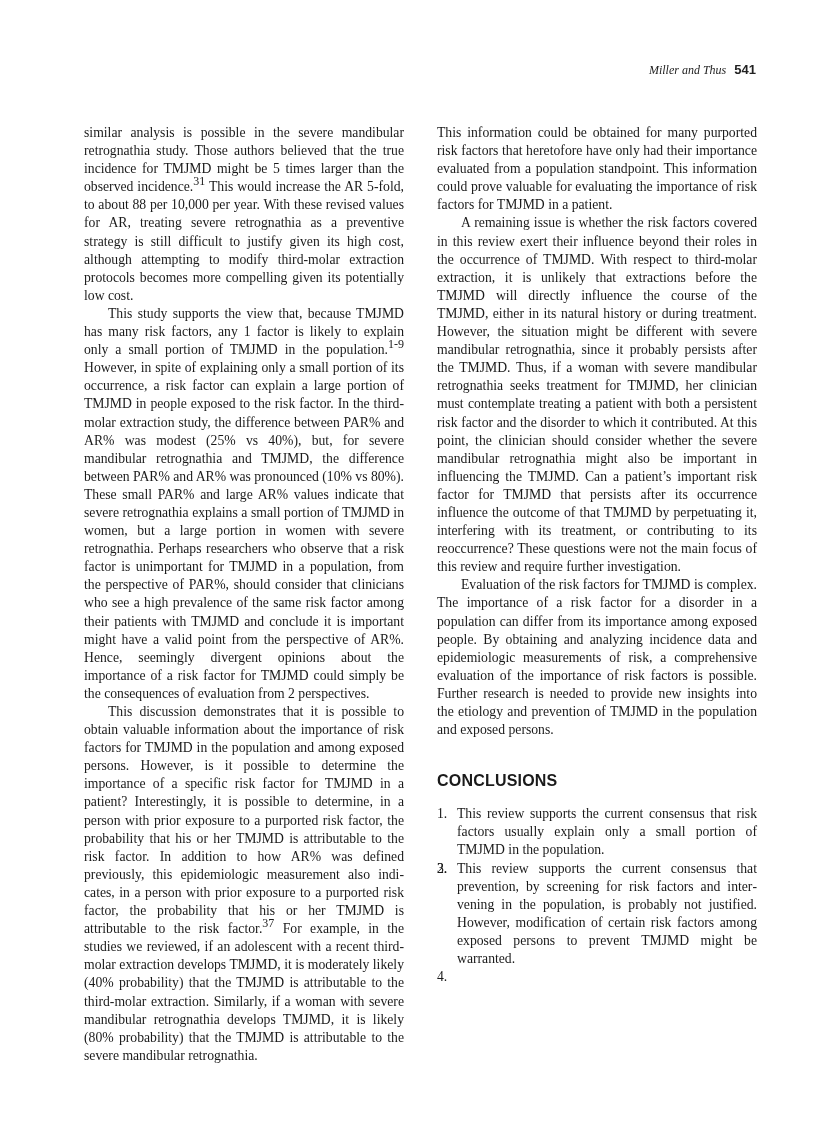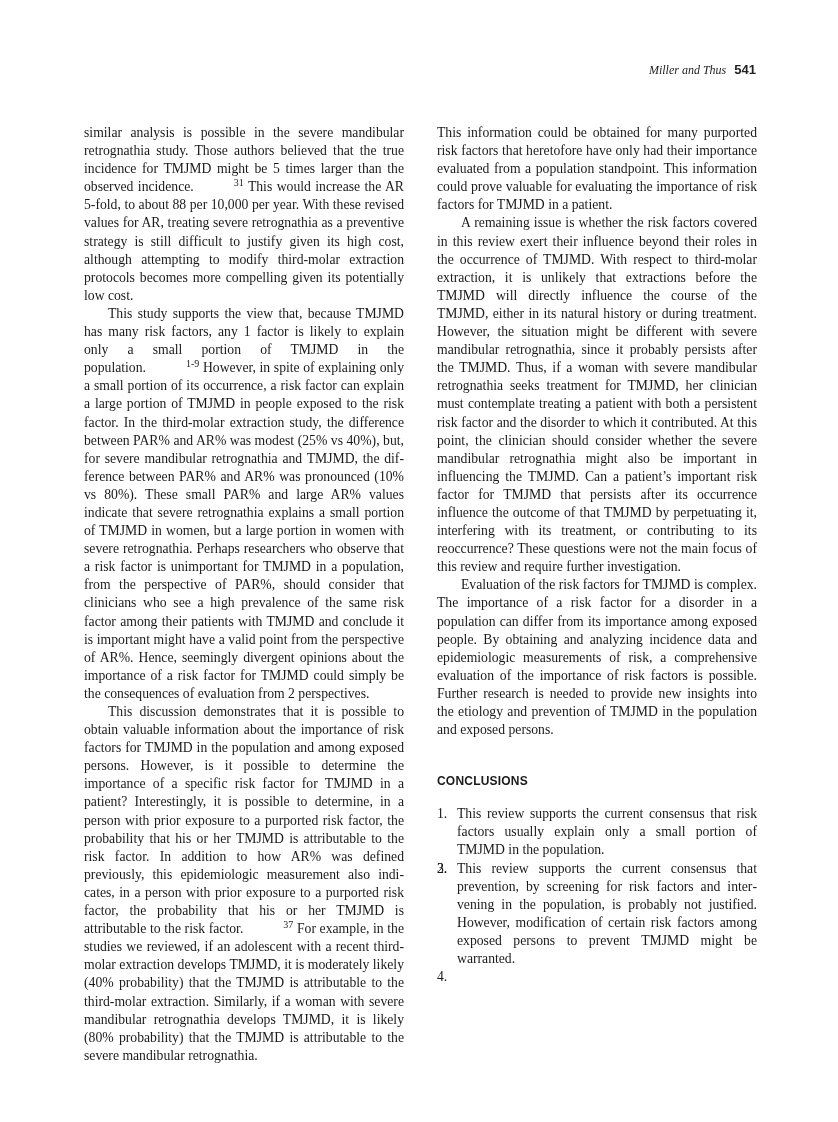--- a/index.html
+++ b/index.html
@@ -6,22 +6,22 @@
   body { width: 838px; height: 1122px; position: relative; overflow: hidden; color: #1a1a1a; }
   .header { position: absolute; top: 63px; left: 84px; width: 672px; font-family: "Liberation Serif", serif; font-style: italic; font-size: 12px; line-height: 14px; color: #222; }
   .header .left { position: absolute; left: 0; top: 0; }
   .header .right { position: absolute; right: 0; top: 0; white-space: nowrap; }
   .header .pageno { font-family: "Liberation Sans", sans-serif; font-style: normal; font-weight: bold; font-size: 13px; margin-left: 8px; }
   .col { position: absolute; top: 124px; width: 320px; font-family: "Liberation Serif", serif; font-size: 13.7px; line-height: 18.1px; text-align: justify; hyphens: manual; color: #1a1a1a; }
   .col.left { left: 84px; }
   .col.right { left: 437px; }
   .col p { margin: 0; text-indent: 0; }
   .col p.indent { text-indent: 24px; }
-  sup { font-size: 10px; line-height: 0; vertical-align: super; margin-left: 40px; }
-  .section-heading { font-family: "Liberation Sans", sans-serif; font-weight: bold; font-size: 12px; margin: 33px 0 15px 0; letter-spacing: 0.2px; }
+  sup { font-size: 12px; line-height: 0; vertical-align: super; }
+  .section-heading { font-family: "Liberation Sans", sans-serif; font-weight: bold; font-size: 16px; margin: 33px 0 15px 0; letter-spacing: 0.2px; }
   ol.conclusions { margin: 0; padding: 0; list-style: none; }
   ol.conclusions li { position: relative; padding-left: 20px; }
   ol.conclusions li .num { position: absolute; left: 0; top: 0; }
 </style>
 </head>
 <body>
 
 <div class="header">
   <div class="left">
   </div>

